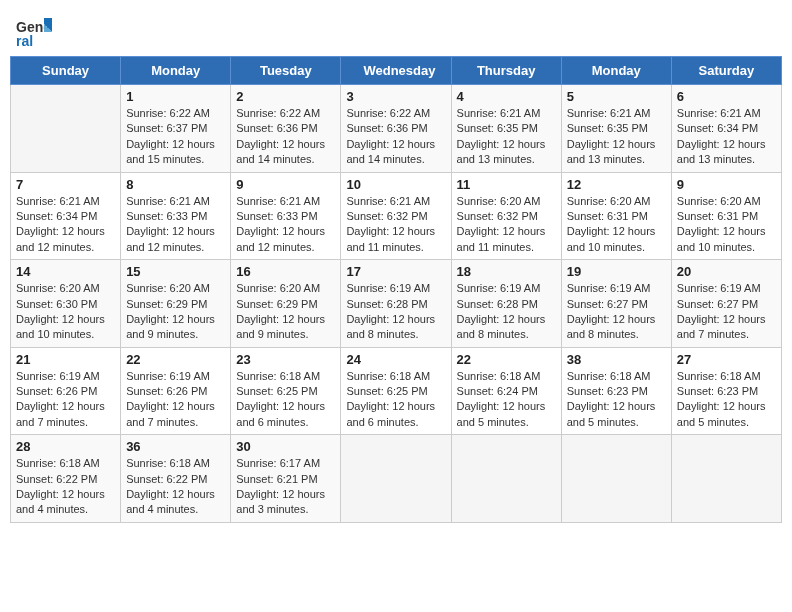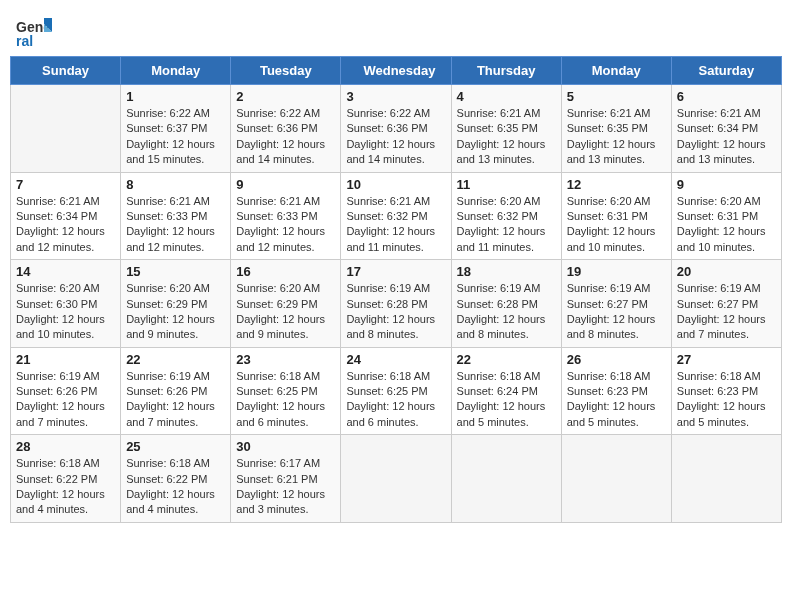--- a/index.html
+++ b/index.html
@@ -224,35 +224,35 @@
         </td>
         <td>
           <div class="day-num">24</div>
           <div class="day-info">Sunrise: 6:18 AM<br>Sunset: 6:25 PM<br>Daylight: 12 hours<br>and 6 minutes.</div>
         </td>
         <td>
           <div class="day-num">22</div>
           <div class="day-info">Sunrise: 6:18 AM<br>Sunset: 6:24 PM<br>Daylight: 12 hours<br>and 5 minutes.</div>
         </td>
         <td>
-          <div class="day-num">26</div>
+          <div class="day-num">38</div>
           <div class="day-info">Sunrise: 6:18 AM<br>Sunset: 6:23 PM<br>Daylight: 12 hours<br>and 5 minutes.</div>
         </td>
         <td>
           <div class="day-num">27</div>
           <div class="day-info">Sunrise: 6:18 AM<br>Sunset: 6:23 PM<br>Daylight: 12 hours<br>and 5 minutes.</div>
         </td>
       </tr>
       <tr class="week-row">
         <td>
           <div class="day-num">28</div>
           <div class="day-info">Sunrise: 6:18 AM<br>Sunset: 6:22 PM<br>Daylight: 12 hours<br>and 4 minutes.</div>
         </td>
         <td>
-          <div class="day-num">25</div>
+          <div class="day-num">36</div>
           <div class="day-info">Sunrise: 6:18 AM<br>Sunset: 6:22 PM<br>Daylight: 12 hours<br>and 4 minutes.</div>
         </td>
         <td>
           <div class="day-num">30</div>
           <div class="day-info">Sunrise: 6:17 AM<br>Sunset: 6:21 PM<br>Daylight: 12 hours<br>and 3 minutes.</div>
         </td>
         <td class="empty"></td>
         <td class="empty"></td>
         <td class="empty"></td>
         <td class="empty"></td>

